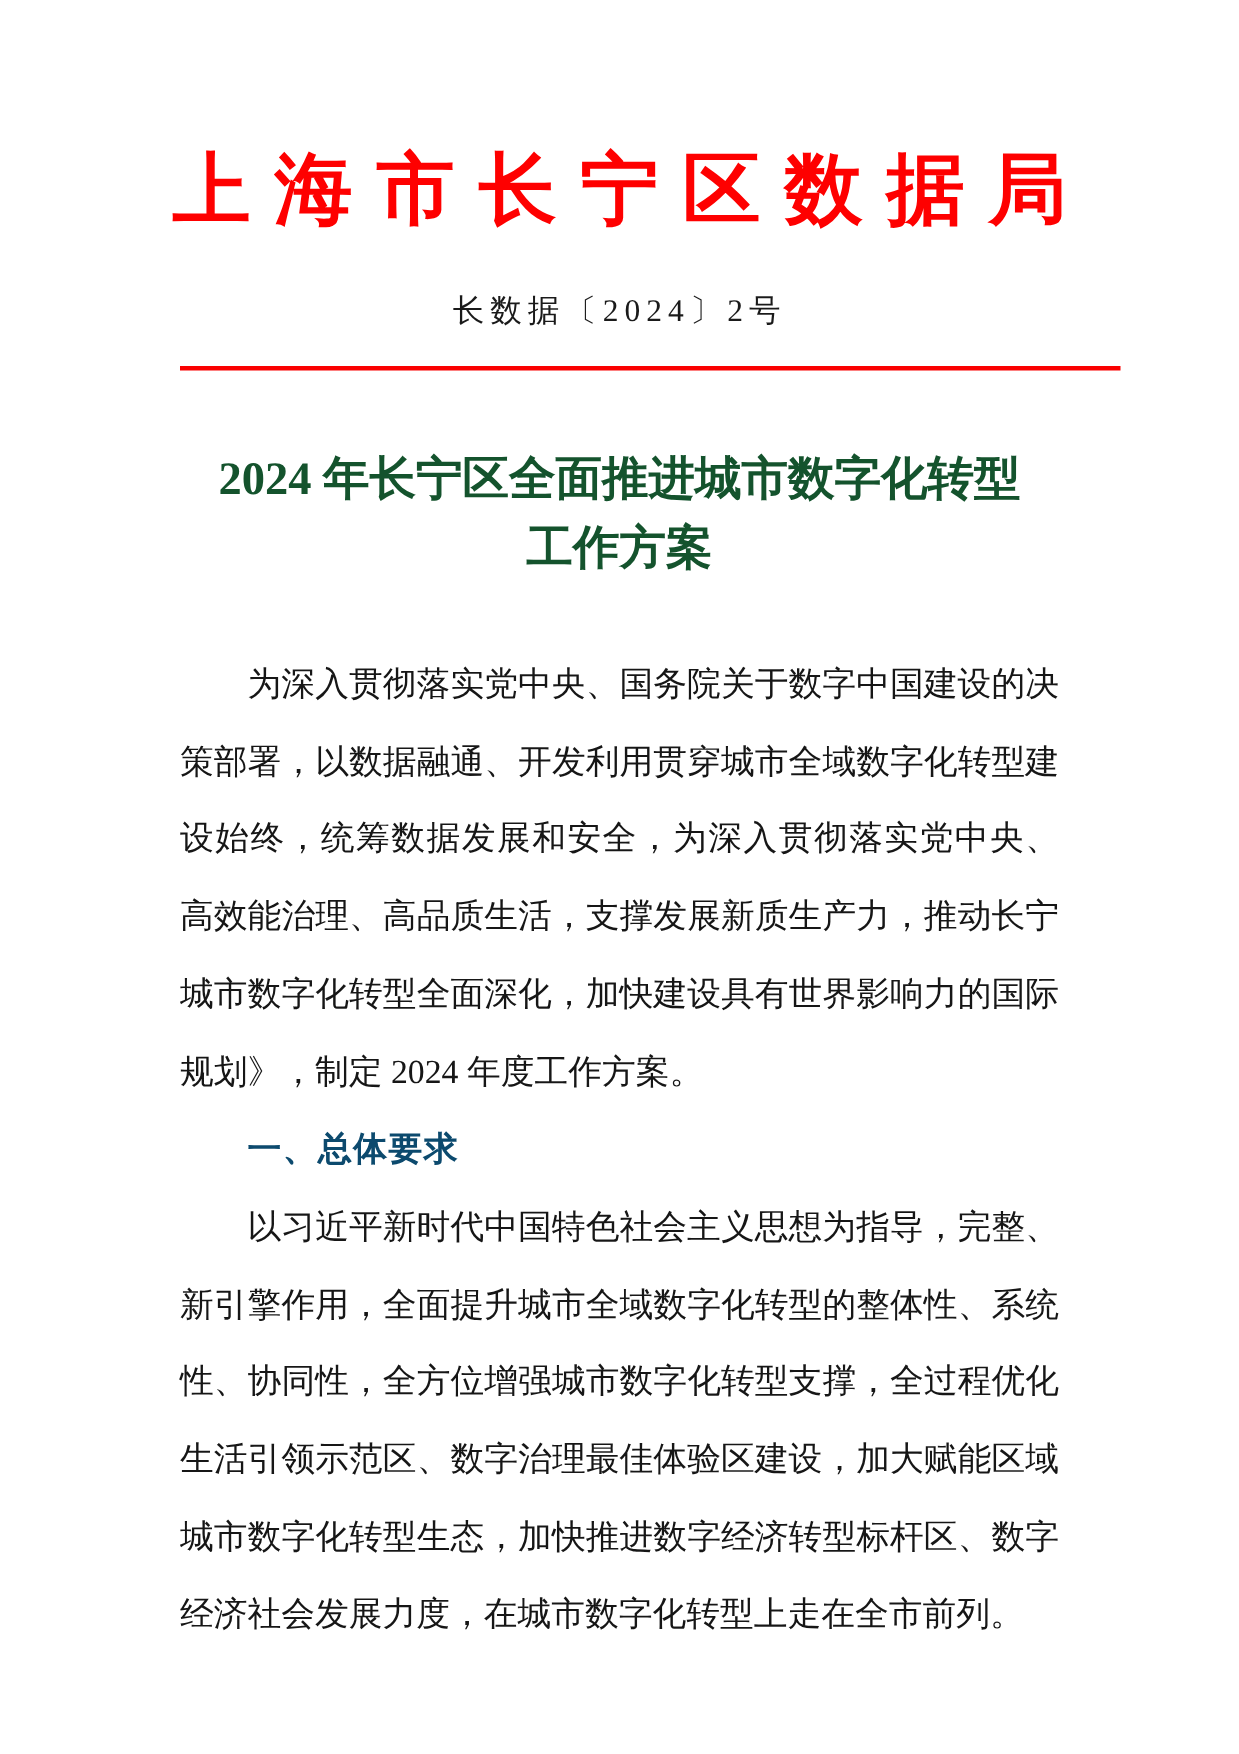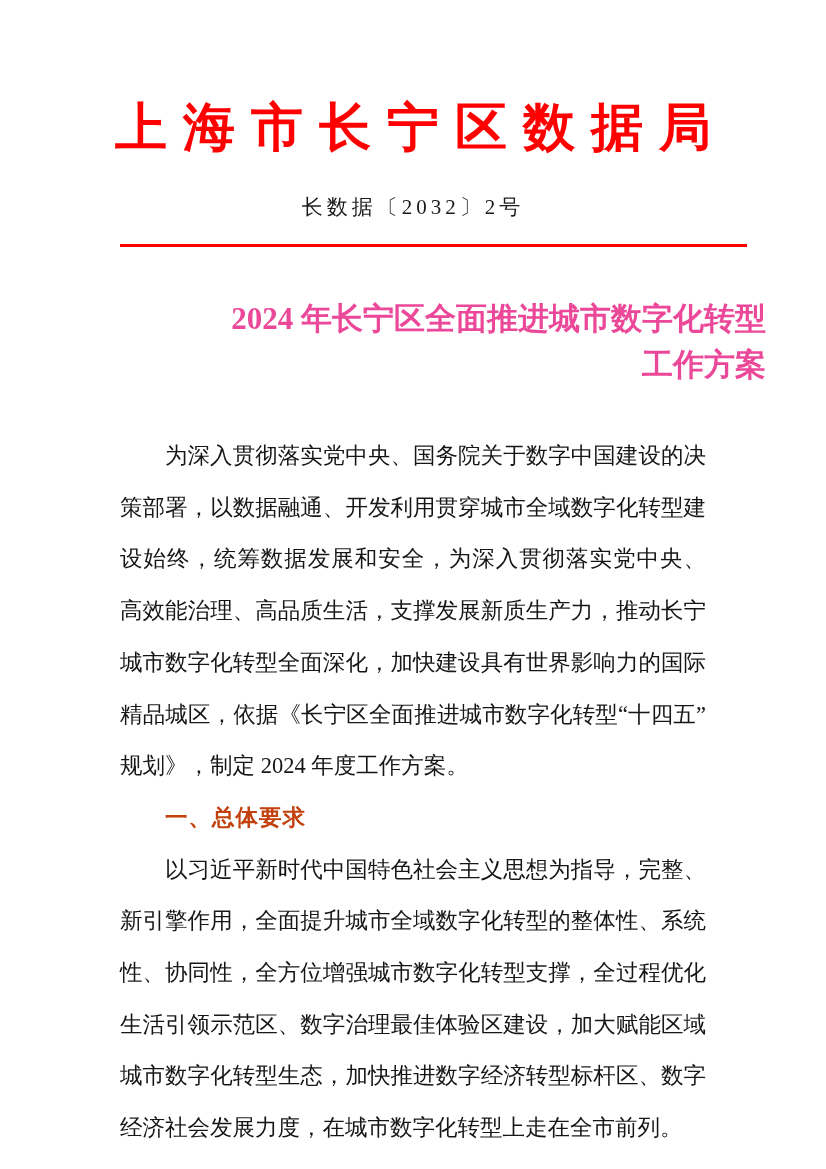--- a/index.html
+++ b/index.html
@@ -47,25 +47,25 @@
     left: 120px;
     width: 627px;
     height: 3px;
     background: #fa0000;
   }
   .doc-title {
     position: absolute;
     top: 296px;
     left: 60px;
     right: 60px;
-    text-align: right;
+    text-align: center;
     font-size: 31px;
     line-height: 46px;
     font-weight: bold;
-    color: #ec4899;
+    color: #14532d;
   }
   .body-block {
     position: absolute;
     top: 424px;
     left: 120px;
     width: 586px;
     font-size: 22.5px;
     line-height: 38.7px;
     color: #161616;
   }
@@ -78,48 +78,47 @@
   .line.indent {
     padding-left: 45px;
   }
   .line.last {
     text-align-last: left;
     white-space: normal;
   }
   .line.heading {
     font-family: "Liberation Sans", "DejaVu Sans", sans-serif;
     font-weight: bold;
-    color: #c2410c;
+    color: #0c4a6e;
     text-align-last: left;
     letter-spacing: 1px;
   }
 </style>
 </head>
 <body>
 
 <div class="page">
 
   <div class="org-name">上海市长宁区数据局</div>
 
-  <div class="doc-number">长数据〔2032〕2号</div>
+  <div class="doc-number">长数据〔2024〕2号</div>
 
   <div class="red-line"></div>
 
   <div class="doc-title">
     <div>2024 年长宁区全面推进城市数字化转型</div>
     <div>工作方案</div>
   </div>
 
   <div class="body-block">
       <div class="line indent">为深入贯彻落实党中央、国务院关于数字中国建设的决</div>
       <div class="line">策部署，以数据融通、开发利用贯穿城市全域数字化转型建</div>
       <div class="line">设始终，统筹数据发展和安全，为深入贯彻落实党中央、</div>
       <div class="line">高效能治理、高品质生活，支撑发展新质生产力，推动长宁</div>
       <div class="line">城市数字化转型全面深化，加快建设具有世界影响力的国际</div>
-      <div class="line">精品城区，依据《长宁区全面推进城市数字化转型“十四五”</div>
       <div class="line last">规划》，制定 2024 年度工作方案。</div>
       <div class="line heading indent">一、总体要求</div>
       <div class="line indent">以习近平新时代中国特色社会主义思想为指导，完整、</div>
       <div class="line">新引擎作用，全面提升城市全域数字化转型的整体性、系统</div>
       <div class="line">性、协同性，全方位增强城市数字化转型支撑，全过程优化</div>
       <div class="line">生活引领示范区、数字治理最佳体验区建设，加大赋能区域</div>
       <div class="line">城市数字化转型生态，加快推进数字经济转型标杆区、数字</div>
       <div class="line last">经济社会发展力度，在城市数字化转型上走在全市前列。</div>
     </div>
 

